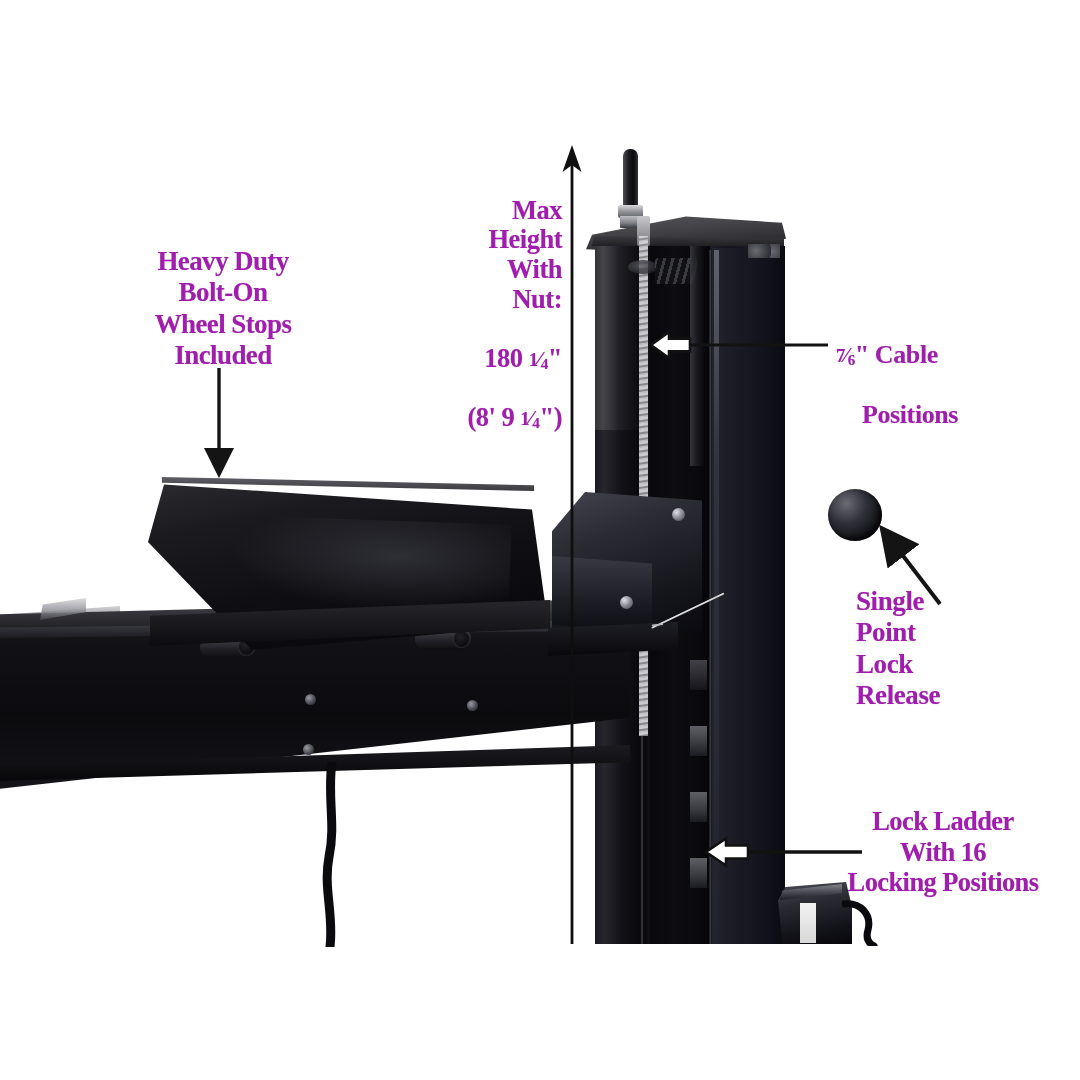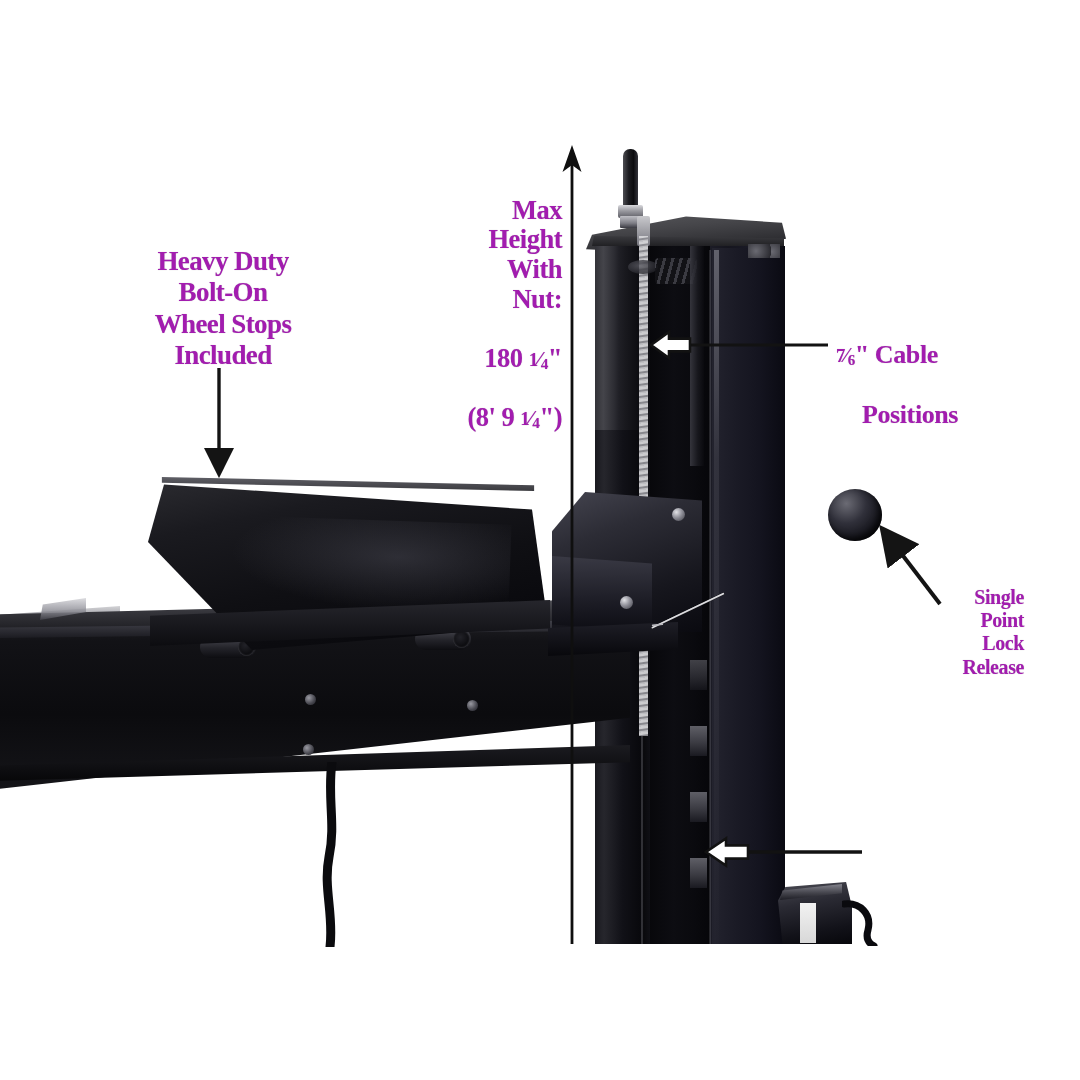--- a/index.html
+++ b/index.html
@@ -391,22 +391,22 @@
   .callout.c-cable {
     left: 836px; top: 310px;
     width: 220px;
     text-align: left;
     font-size: 26px;
     letter-spacing: -0.4px;
   }
   .callout.c-lockrelease {
     left: 856px; top: 586px;
     width: 168px;
-    text-align: right;
-    font-size: 20px;
+    text-align: left;
+    font-size: 27px;
     letter-spacing: -0.4px;
   }
   .callout.c-lockladder {
     left: 812px; top: 806px;
     width: 262px;
     text-align: center;
     font-size: 26.5px;
     letter-spacing: -0.6px;
   }
 
@@ -559,14 +559,17 @@
   <div class="callout c-cable">
     <span><span class="frac"><span class="num">7</span><span class="bar">⁄</span><span class="den">6</span></span><span>" Cable</span></span><br>
     <span style="display:inline-block; padding-left:26px;">Positions</span>
   </div>
 
   <div class="callout c-lockrelease">Single
 Point
 Lock
 Release</div>
 
+  <div class="callout c-lockladder">Lock Ladder
+With 16
+Locking Positions</div>
 
 </div>
 
 </body></html>

